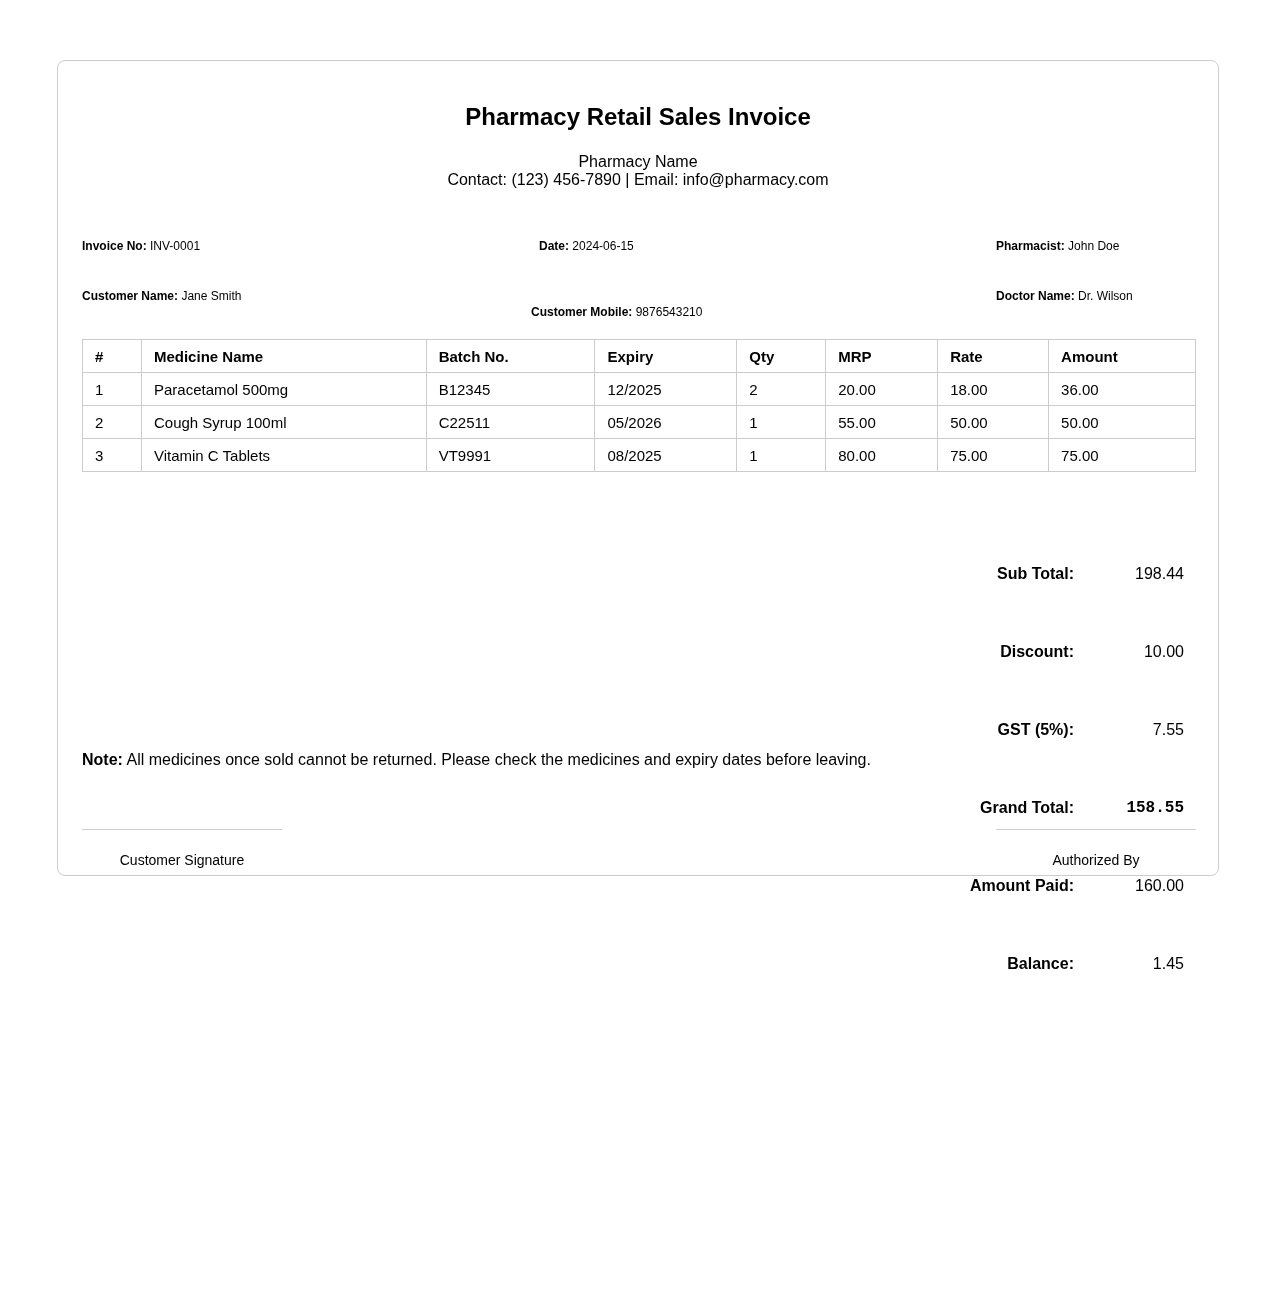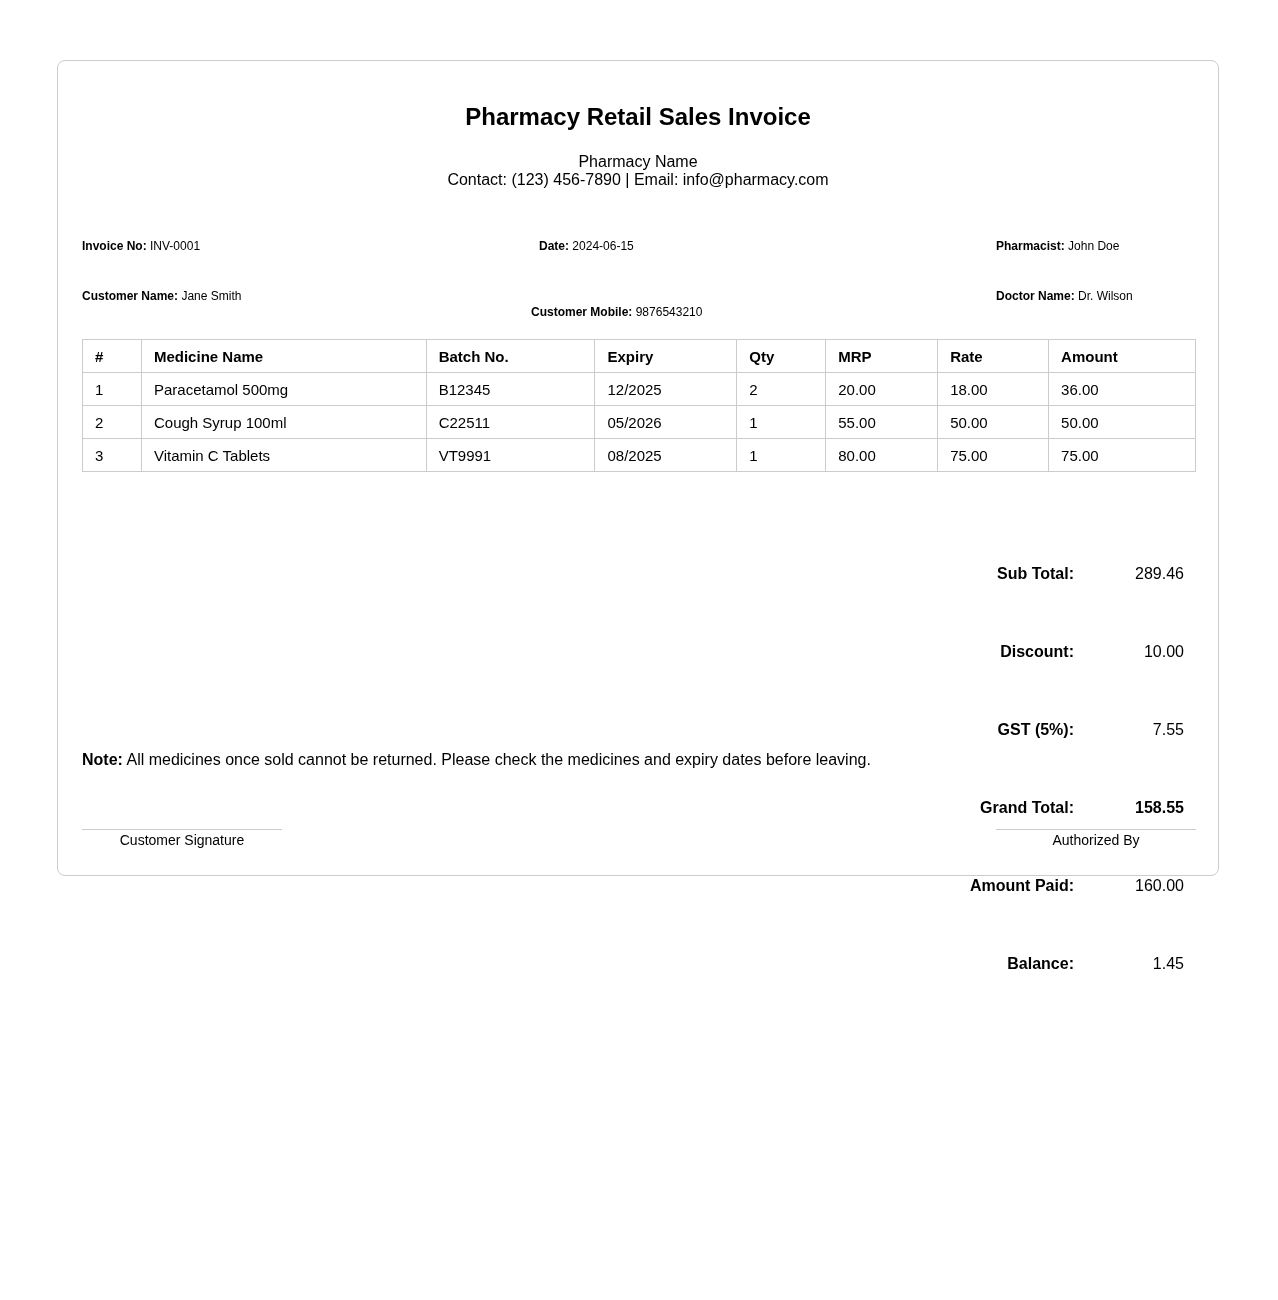--- a/index.html
+++ b/index.html
@@ -9,23 +9,23 @@
   .addr { position: absolute; left: 0; right: 0; top: 92px; text-align: center; font-size: 16px; line-height: 18px; }
   .meta { position: absolute; font-size: 12px; white-space: nowrap; }
   .meta b { font-weight: bold; }
   table { position: absolute; left: 24px; top: 278px; width: 1114px; border-collapse: collapse; font-size: 15px; }
   th, td { border: 1px solid #cccccc; height: 33px; padding: 0 12px; text-align: left; box-sizing: border-box; }
   th { font-weight: bold; }
   .totals { position: absolute; top: 452px; right: 34px; font-size: 16px; }
   .trow { height: 34px; display: flex; justify-content: flex-end; align-items: center; margin-top: 44px; }
   .tlabel { font-weight: bold; text-align: right; width: 200px; }
   .tval { width: 110px; text-align: right; }
-  .tval.bold { font-weight: bold; }
+  .tval.bold { font-weight: bold; font-family: Liberation Mono, monospace; }
   .note { position: absolute; left: 24px; top: 690px; font-size: 16px; }
-  .sig { position: absolute; top: 768px; width: 200px; border-top: 1px solid #cccccc; text-align: center; font-size: 14px; padding-top: 2px; }
+  .sig { position: absolute; top: 768px; width: 200px; border-top: 1px solid #cccccc; text-align: center; font-size: 14px; padding-top: 22px; }
 </style>
 </head>
 <body>
 
 <div class="card">
   <div class="title">Pharmacy Retail Sales Invoice</div>
   <div class="addr">
     <div>Pharmacy Name</div>
     <div>Contact: (123) 456-7890 | Email: info@pharmacy.com</div>
   </div>
@@ -102,21 +102,21 @@
         <td>80.00</td>
         <td>75.00</td>
         <td>75.00</td>
       </tr>
     </tbody>
   </table>
 
   <div class="totals">
     <div class="trow">
       <span class="tlabel">Sub Total:</span>
-      <span class="tval">289.46</span>
+      <span class="tval">198.44</span>
     </div>
     <div class="trow">
       <span class="tlabel">Discount:</span>
       <span class="tval">10.00</span>
     </div>
     <div class="trow">
       <span class="tlabel">GST (5%):</span>
       <span class="tval">7.55</span>
     </div>
     <div class="trow">

